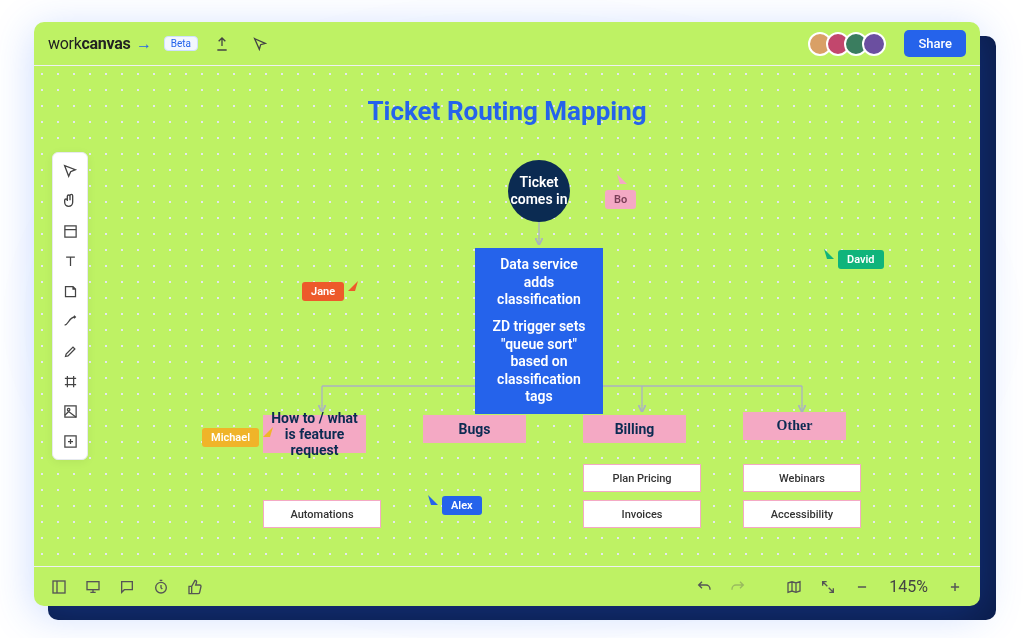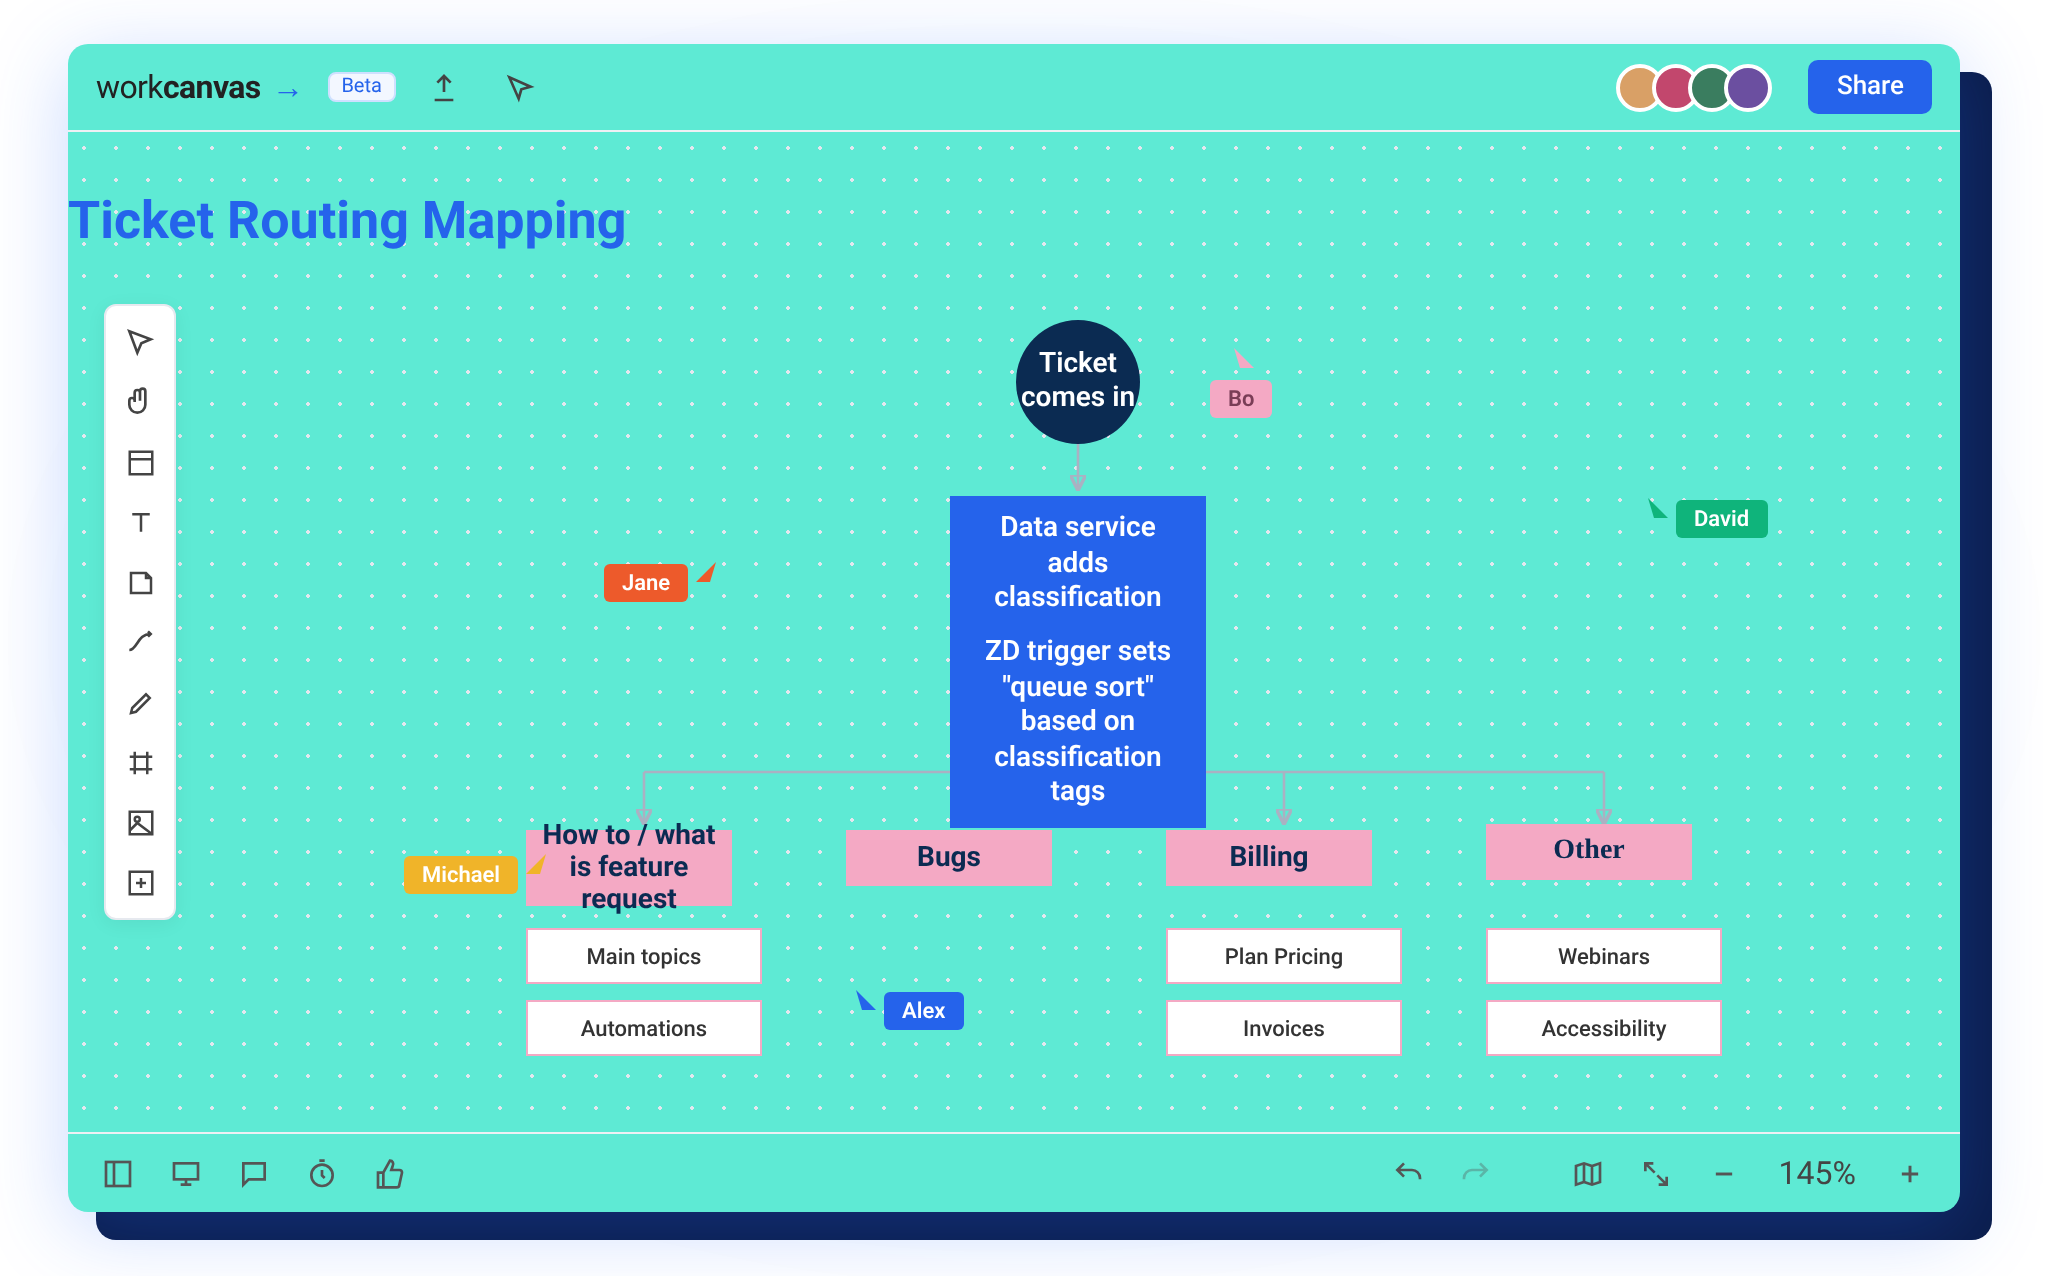--- a/index.html
+++ b/index.html
@@ -20,21 +20,21 @@
   .shadow-offset {
     position: absolute;
     top: 36px; left: 48px; right: 28px; bottom: 18px;
     background: #0b1d4b;
     border-radius: 10px;
     z-index: 1;
   }
   .app {
     position: absolute;
     top: 22px; left: 34px; right: 44px; bottom: 32px;
-    background: #5eead4;
+    background: #bef264;
     border-radius: 10px;
     box-shadow: 0 8px 40px rgba(44,108,255,0.25);
     z-index: 2;
     display: flex; flex-direction: column;
     overflow: hidden;
   }
   
   .topbar {
     height: 44px;
     display: flex; align-items: center;
@@ -65,21 +65,21 @@
     background: #2563eb; color: #fff; font-size: 13px; font-weight: 500;
     padding: 6px 14px; border-radius: 5px; margin-left: 8px; cursor: pointer;
   }
   
   .canvas {
     flex: 1; position: relative;
     background-image: radial-gradient(#e4e7ee 1px, transparent 1px);
     background-size: 16px 16px;
   }
   .title {
-    position: absolute; top: 30px; left: 0; right: 0; 
+    position: absolute; top: 30px; left: 0; right: 0; text-align: center;
     color: #2563eb; font-size: 26px; font-weight: 700;
   }
   
   .toolbar {
     position: absolute; left: 18px; top: 86px;
     width: 36px;
     background: #fff; border: 1px solid #e6e9ef; border-radius: 6px;
     box-shadow: 0 2px 10px rgba(0,0,0,0.06);
     display: flex; flex-direction: column; align-items: center;
     padding: 4px 0; gap: 2px;
@@ -230,21 +230,20 @@
       <line x1="448" y1="320" x2="448" y2="345" marker-end="url(#ah)"></line>
       <line x1="608" y1="320" x2="608" y2="345" marker-end="url(#ah)"></line>
       <line x1="768" y1="320" x2="768" y2="345" marker-end="url(#ah)"></line>
     </svg>
 
     <div class="node circle-node" style="left:474px; top:94px;">Ticket comes in</div>
     <div class="node blue-box" style="left:441px; top:182px;">Data service adds classification tags</div>
     <div class="node blue-box" style="left:441px; top:244px;">ZD trigger sets "queue sort" based on classification tags</div>
 
     <div class="node pink-box" style="left:229px; top:349px; height:38px;">How to / what is feature request</div>
-    <div class="node outline-box" style="left:229px; top:398px;">Main topics</div>
     <div class="node outline-box" style="left:229px; top:434px;">Automations</div>
 
     <div class="node pink-box" style="left:389px; top:349px;">Bugs</div>
 
     <div class="node pink-box" style="left:549px; top:349px;">Billing</div>
     <div class="node outline-box" style="left:549px; top:398px;">Plan Pricing</div>
     <div class="node outline-box" style="left:549px; top:434px;">Invoices</div>
 
     <div class="node pink-box" style="left:709px; top:346px;font-family:Liberation Serif, serif;">Other</div>
     <div class="node outline-box" style="left:709px; top:398px;">Webinars</div>

